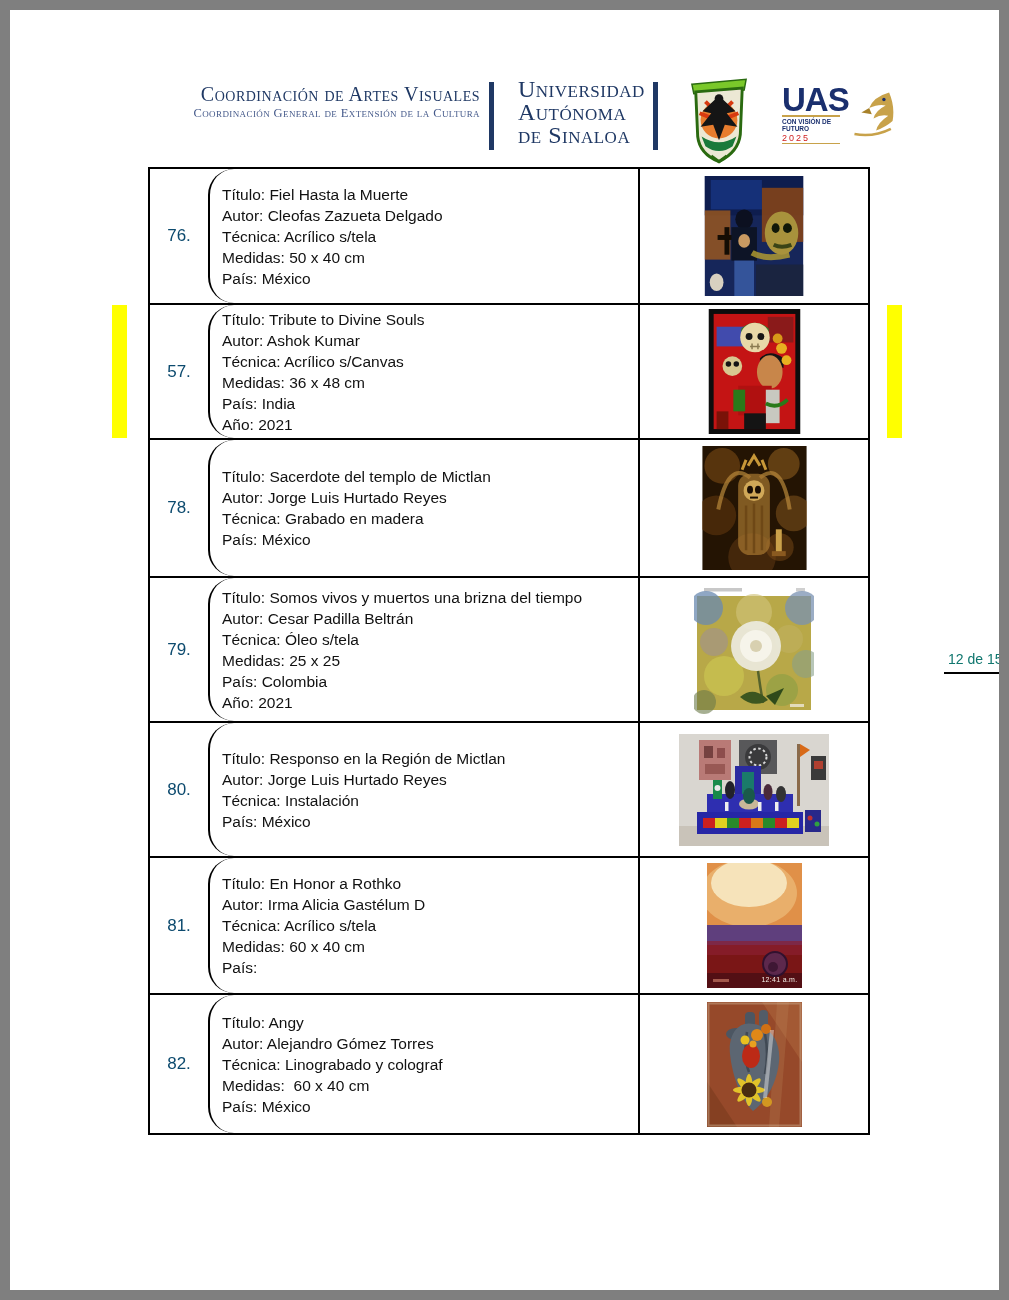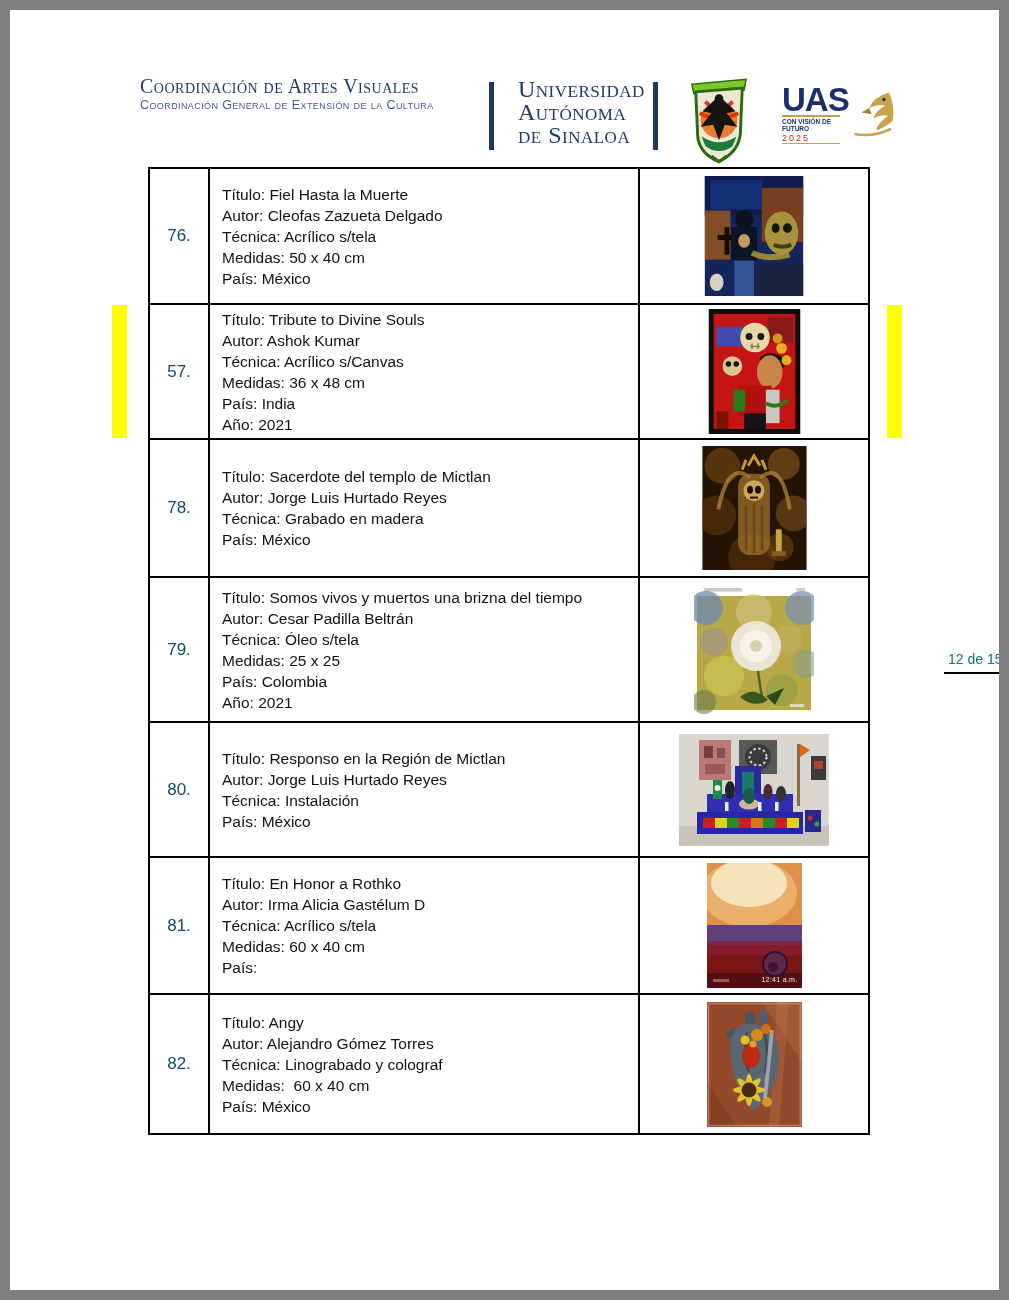--- a/index.html
+++ b/index.html
@@ -1,23 +1,23 @@
 <!DOCTYPE html>
 <html lang="es"><head>
 <meta charset="utf-8">
 <style>
   * { box-sizing: border-box; margin: 0; padding: 0; }
   body { margin: 0; background: #555; font-family: "Liberation Sans", sans-serif; }
   .frame { position: relative; width: 1009px; height: 1300px; background: #7f7f7f; }
   .page  { position: absolute; inset: 10px; background: #ffffff; overflow: hidden; }
 
   
-  .org-block { position: absolute; left: 130px; top: 64px; width: 340px; color: #1f3864; }
+  .org-block { position: absolute; left: 130px; top: 72px; width: 340px; text-align: right; color: #1f3864; }
   .org-title { font-family: "Liberation Serif", serif; font-variant: small-caps; font-size: 20px; letter-spacing: .5px; line-height: 24px; }
-  .org-subtitle { font-family: Liberation Sans, sans-serif; font-variant: small-caps; font-size: 12.5px; letter-spacing: .4px; color: #44598a; line-height: 15px; }
+  .org-subtitle { font-family: Liberation Serif, serif; font-variant: small-caps; font-size: 12.5px; letter-spacing: .4px; color: #44598a; line-height: 15px; }
   .vbar { position: absolute; width: 5px; height: 68px; top: 72px; background: #1f3864; }
   .vbar-left { left: 479px; }
   .vbar-right { left: 643px; }
   .uni-block { position: absolute; left: 490px; top: 68px; font-family: "Liberation Serif", serif; font-variant: small-caps; font-size: 24px; line-height: 23px; color: #1f3864; white-space: pre-line; letter-spacing: .5px; margin-left: 18px; }
   .crest { position: absolute; left: 678px; top: 64px; }
   .uas-logo { position: absolute; left: 744px; top: 74px; width: 112px; display: flex; align-items: center; margin-left: 28px; }
   .uas-left { display: flex; flex-direction: column; }
   .uas-acronym { font-size: 33px; font-weight: bold; color: #1a2f6e; letter-spacing: -1px; line-height: 30px; }
   .uas-tagline { font-size: 6.5px; font-weight: bold; color: #1a2f6e; white-space: pre-line; line-height: 7.5px; border-top: 2px solid #c8a24a; padding-top: 1px; width: 58px; }
   .uas-year { font-size: 9px; font-weight: normal; color: #d02020; letter-spacing: 2px; border-bottom: 1.5px solid #c8a24a; width: 58px; }
@@ -32,21 +32,21 @@
   .page-num { position: absolute; left: 934px; top: 641px; width: 95px; font-size: 14px; color: #0f766e;
               border-bottom: 2.5px solid #000; padding: 0 0 5px 4px; }
 
   
   .catalog { position: absolute; left: 138px; top: 157px; width: 722px; border: 2px solid #000; }
   .row { display: flex; border-bottom: 2px solid #000; }
   .row:last-child { border-bottom: none; }
   .cell { min-width: 0; }
   .num { width: 58px; flex: 0 0 58px; display: flex; align-items: center; justify-content: center; font-size: 17px; color: #0c4a6e; text-align: center; }
   .det { width: 430px; flex: 0 0 430px; border-left: 2px solid #000; display: flex; flex-direction: column; justify-content: center;
-         padding-left: 12px; padding-right: 6px; font-size: 15.5px; line-height: 21px; color: #111; white-space: pre-wrap; }
+         padding-left: 12px; padding-right: 6px; font-size: 15.5px; line-height: 21px; color: #111; white-space: pre-wrap; border-radius: 26px; }
   .img { flex: 1 1 auto; border-left: 2px solid #000; display: flex; align-items: center; justify-content: center; position: relative; }
   .art { display: block; }
   .thumb81 { position: relative; }
   .overlay-time { position: absolute; right: 4px; bottom: 5px; font-size: 7px; color: #f5f0e8; letter-spacing: .3px; }
 
   
   .gallery { position: absolute; left: 368px; top: 1165px; display: flex; align-items: center; color: #0a0a0a; }
   .gal-small { font-family: "Liberation Mono", monospace; font-weight: bold; font-size: 12px; letter-spacing: 3.5px; line-height: 15px;
                text-align: right; white-space: pre-line; margin-right: -2px; }
   .gal-big { font-family: "Liberation Mono", monospace; font-weight: bold; font-size: 42px; letter-spacing: -1px;

